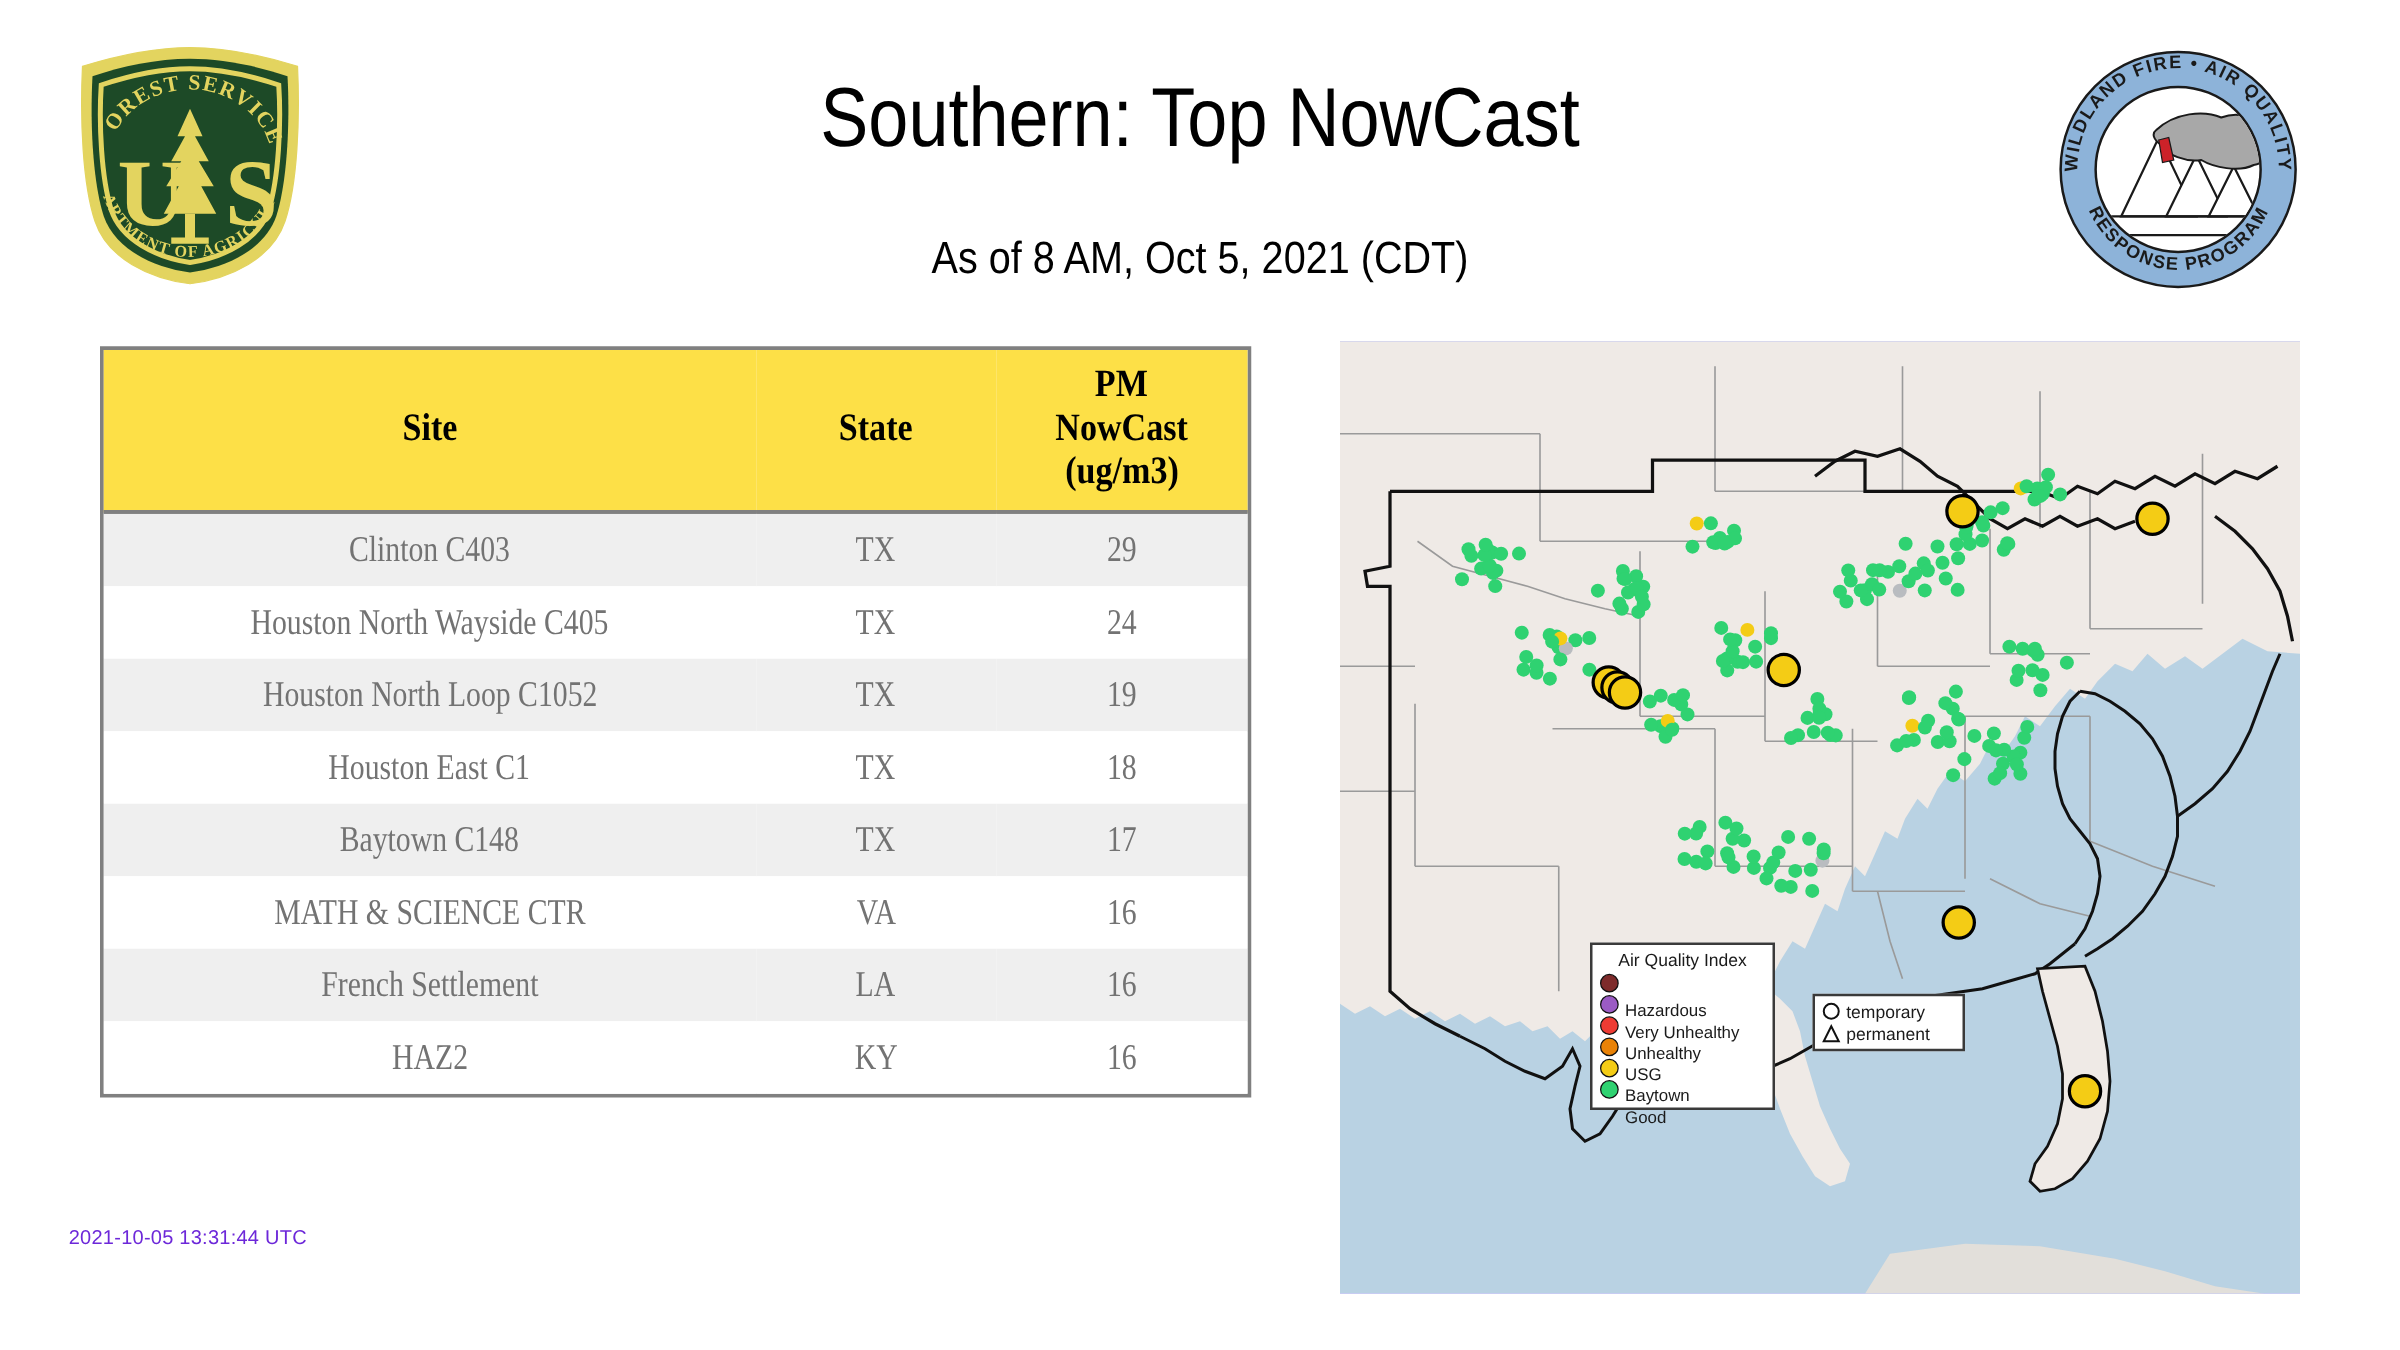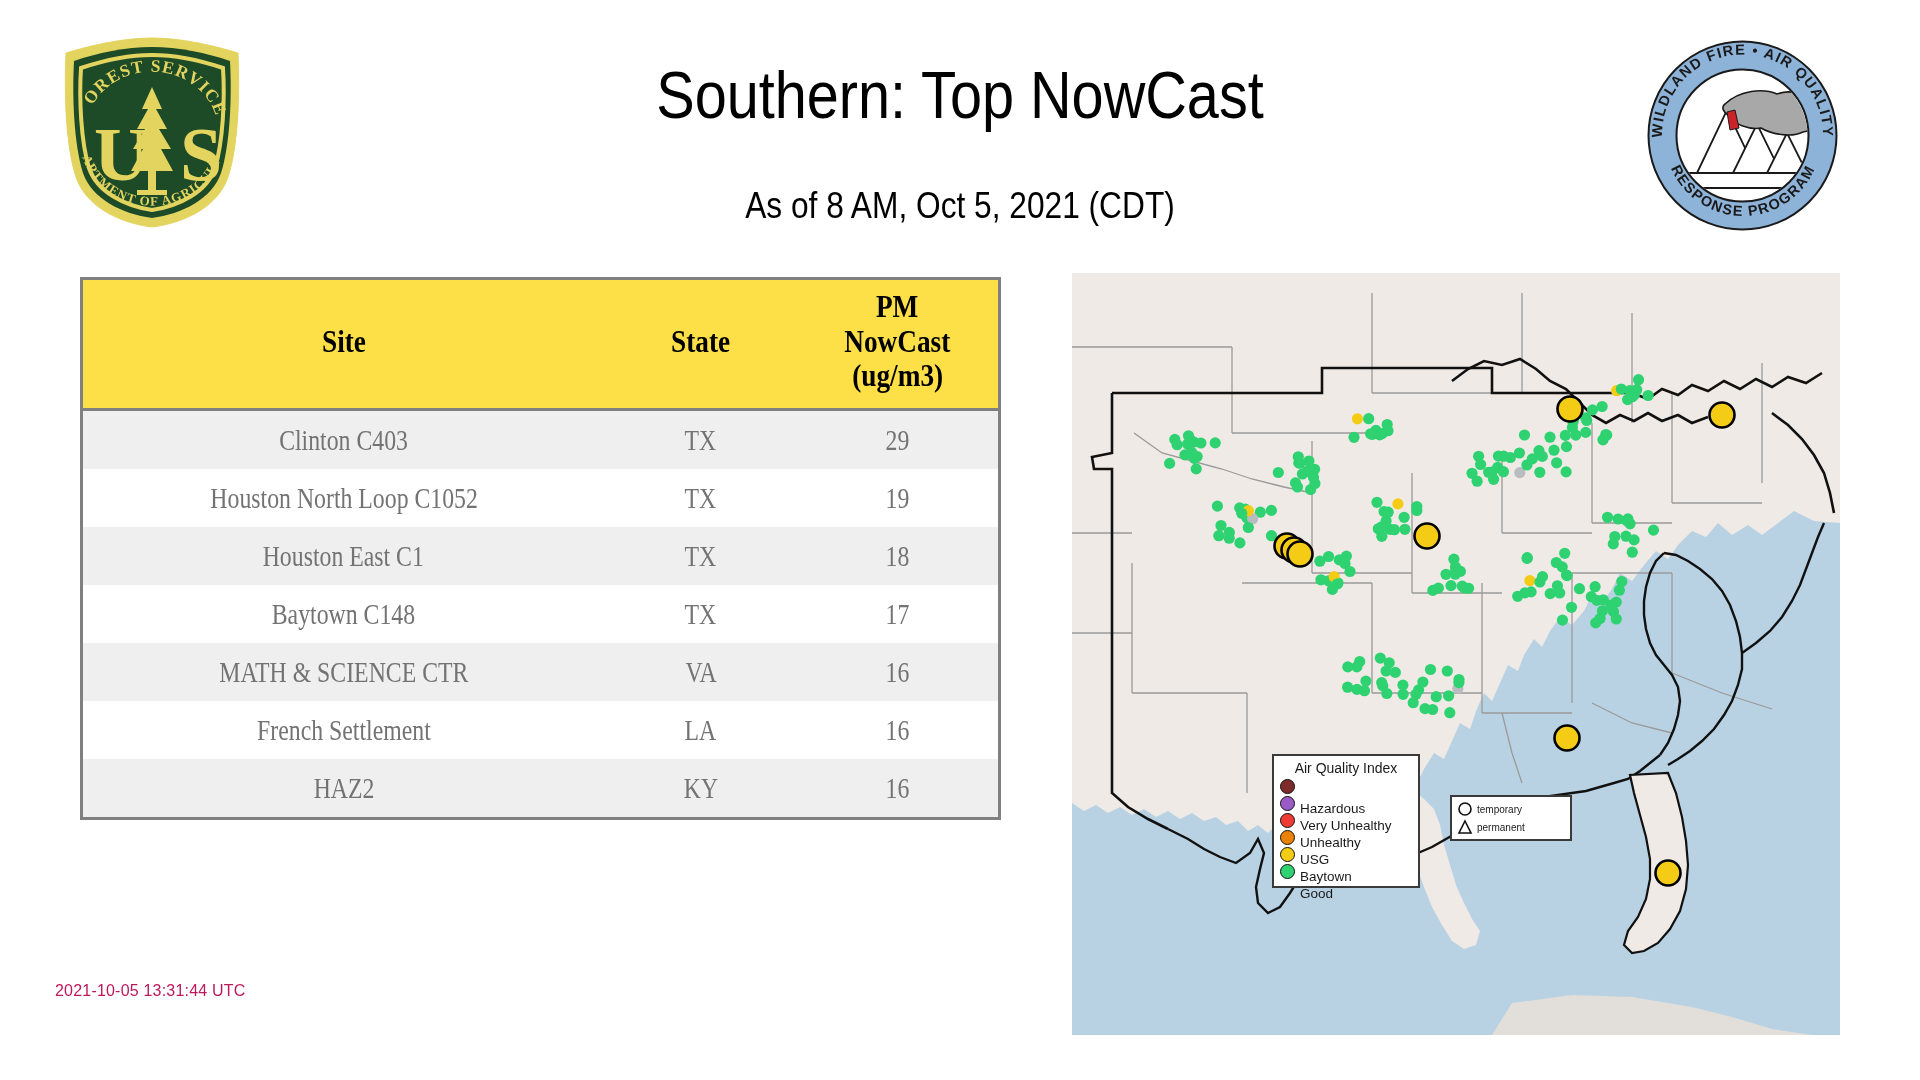--- a/index.html
+++ b/index.html
@@ -47,40 +47,40 @@
   }
   #aqi-table tbody td .cell{display:inline-block;transform:scaleX(0.82);transform-origin:50% 50%;white-space:nowrap;}
   #aqi-table tbody tr:nth-child(odd){background:#efefef;}
   #aqi-table tbody tr:nth-child(even){background:#ffffff;}
   .col-site{width:57%;}
   .col-state{width:21%;}
   .col-pm{width:22%;}
   
   #footer-timestamp{
     position:absolute;left:55px;top:982px;
-    font-size:16px;color:#be185d;letter-spacing:0.2px;
+    font-size:16px;color:#6d28d9;letter-spacing:0.2px;
   }
   
   #map-panel{
     position:absolute;left:1072px;top:273px;width:768px;height:762px;
     overflow:hidden;background:#c4b5fd;
   }
   #map-svg{position:absolute;left:0;top:0;}
   .legend-box{
     position:absolute;background:#ffffff;border:2px solid #3a3a3a;
     font-family:"Liberation Sans",sans-serif;color:#1a1a1a;
   }
   #aqi-legend{left:200px;top:481px;width:132px;padding:4px 6px 6px 6px;}
   #aqi-legend .lg-title{font-size:14px;text-align:center;margin-bottom:2px;}
   #aqi-legend .lg-row{display:flex;align-items:center;height:17px;}
   #aqi-legend .sw{width:13px;height:13px;border-radius:50%;border:1.4px solid #111;margin-right:5px;flex:none;}
   #aqi-legend .lb{font-size:13.5px;line-height:13px;white-space:nowrap;margin-top:44px;}
   #site-type-legend{left:378px;top:522px;width:108px;padding:3px 5px;}
   #site-type-legend .st-row{display:flex;align-items:center;height:18px;}
-  #site-type-legend .st-lb{font-size:10px;margin-left:4px;white-space:nowrap;}
+  #site-type-legend .st-lb{font-size:14px;margin-left:4px;white-space:nowrap;}
 </style>
 </head>
 <body>
 
 <div id="usfs-logo">
   <svg viewBox="0 0 200 195" width="200" height="195">
     <path d="M100 3 C128 3 160 10 186 18 C188 60 186 112 176 142
              C166 172 132 188 100 192 C68 188 34 172 24 142
              C14 112 12 60 14 18 C40 10 72 3 100 3 Z" fill="#e3d45f" stroke="#e3d45f" stroke-width="1"></path>
     <path d="M100 12 C126 12 155 18 178 26 C180 62 178 110 169 138
@@ -155,20 +155,25 @@
           <span class="hdr">NowCast</span><br>
           <span class="hdr">(ug/m3)</span>
         </th>
       </tr>
     </thead>
     <tbody id="table-body">
         <tr>
           <td><span class="cell">Clinton C403</span></td>
           <td><span class="cell">TX</span></td>
           <td><span class="cell">29</span></td>
+        </tr>
+        <tr>
+          <td><span class="cell">Houston North Wayside C405</span></td>
+          <td><span class="cell">TX</span></td>
+          <td><span class="cell">24</span></td>
         </tr>
         <tr>
           <td><span class="cell">Houston North Loop C1052</span></td>
           <td><span class="cell">TX</span></td>
           <td><span class="cell">19</span></td>
         </tr>
         <tr>
           <td><span class="cell">Houston East C1</span></td>
           <td><span class="cell">TX</span></td>
           <td><span class="cell">18</span></td>

